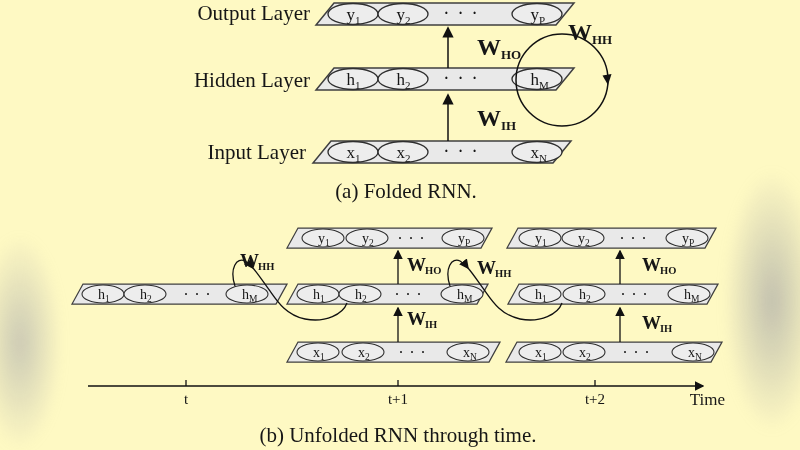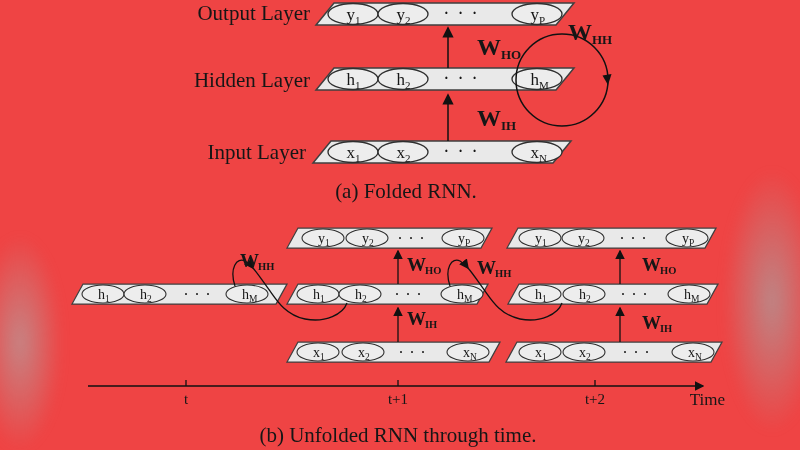--- a/index.html
+++ b/index.html
@@ -1,16 +1,16 @@
 <!DOCTYPE html>
 <html><head>
 <meta charset="utf-8">
 <style>
   html,body{margin:0;padding:0;background:#ffffff;}
-  .stage{position:relative;width:800px;height:450px;background:#ef4444;overflow:hidden;font-family:"Liberation Serif",serif;}
+  .stage{position:relative;width:800px;height:450px;background:#fef9c3;overflow:hidden;font-family:"Liberation Serif",serif;}
   .band{position:absolute;pointer-events:none;}
   .band-left{left:-22px;top:235px;width:84px;height:215px;background:radial-gradient(closest-side,rgba(172,172,172,.62),rgba(172,172,172,0));filter:blur(6px);}
   .band-right{left:724px;top:170px;width:96px;height:262px;background:radial-gradient(closest-side,rgba(165,165,165,.68),rgba(165,165,165,0));filter:blur(6px);}
   svg{position:absolute;left:0;top:0;}
   svg text{fill:#161616;}
   .bar{fill:#e9e9e9;stroke:#3f3f3f;stroke-width:1.5;}
   .bar-b{stroke-width:1.25;}
   .nd{fill:#ededed;stroke:#2f2f2f;stroke-width:1.35;}
   .nd-b{stroke-width:1.1;}
   .ln{stroke:#111;stroke-width:1.5;fill:none;}

